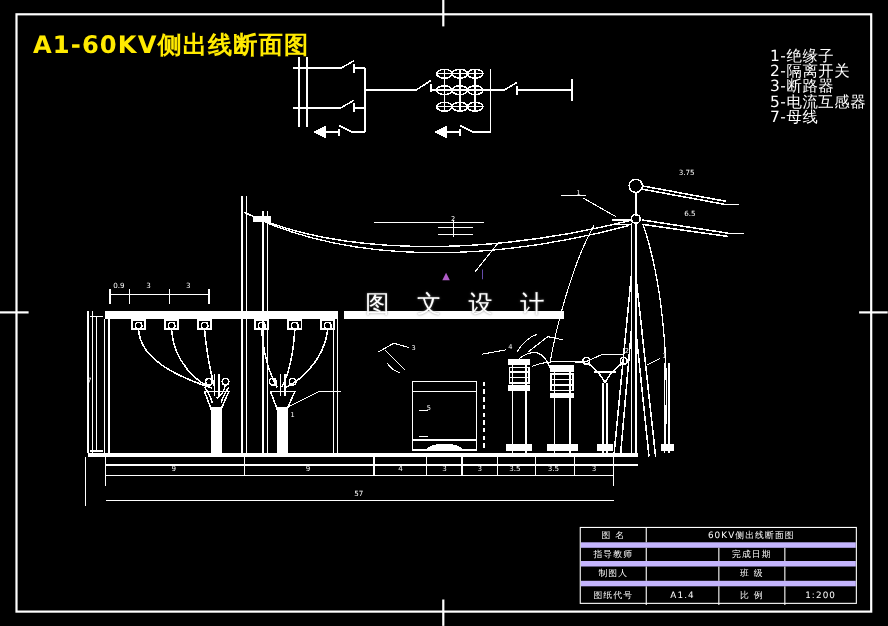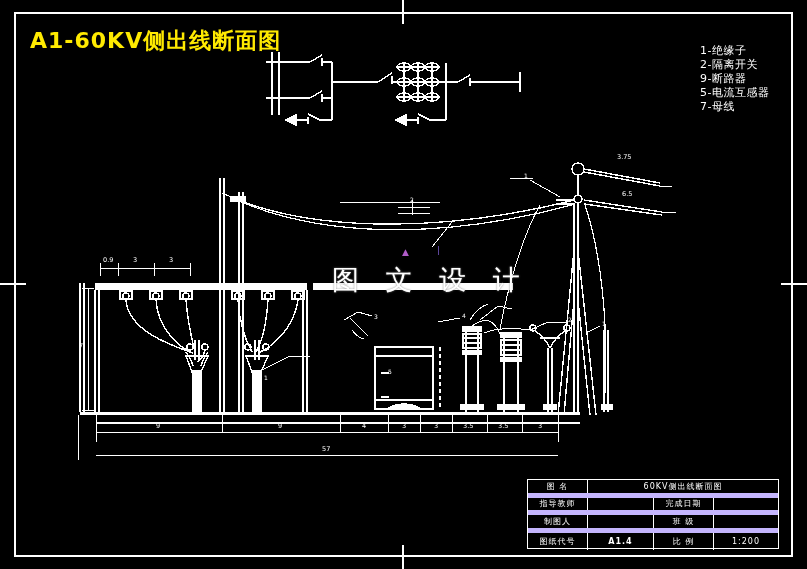--- a/index.html
+++ b/index.html
@@ -10,26 +10,26 @@
   
   .frame-outer{position:absolute;left:14px;top:12px;width:779px;height:545px;
       border:2px solid #fff;box-sizing:border-box;}
   .tick{position:absolute;background:#fff;}
 
   .title-main{position:absolute;left:30px;top:26px;color:#ffea00;
       font-family:"DejaVu Sans","Liberation Sans",sans-serif;
       font-weight:bold;font-size:22px;letter-spacing:1px;white-space:nowrap;}
 
   
-  .legend{position:absolute;left:700px;top:44px;color:#fff;font-size:11px;
+  .legend{position:absolute;left:700px;top:44px;color:#fff;font-size:14px;
       line-height:14px;white-space:nowrap;}
   .legend div{letter-spacing:.5px;}
 
   
-  .watermark{position:absolute;left:332px;top:262px;color:#fff;font-size:27px;
+  .watermark{position:absolute;left:332px;top:262px;color:#fff;font-size:22px;
       letter-spacing:9px;font-family:"DejaVu Serif","Liberation Serif",serif;
       text-shadow:0 0 2px #888;}
   .wm-mark{position:absolute;left:402px;top:247px;color:#b05cc8;font-size:9px;}
   .wm-mark2{position:absolute;left:437px;top:245px;color:#7a5ccd;font-size:9px;}
 
   
   svg.draw{position:absolute;left:0;top:0;width:807px;height:569px;
       pointer-events:none;}
   svg.draw line,svg.draw path,svg.draw polyline,svg.draw rect,svg.draw circle,
   svg.draw ellipse,svg.draw polygon{shape-rendering:crispEdges;}
@@ -38,21 +38,21 @@
   .tblock{position:absolute;left:527px;top:479px;width:252px;height:70px;
       border:1.5px solid #fff;box-sizing:border-box;}
   .tb-row{display:flex;height:17.5px;border-bottom:5px solid #c4b5fd;box-sizing:border-box;}
   .tb-row:last-child{border-bottom:none;}
   .tb-cell{border-right:1px solid #fff;box-sizing:border-box;color:#fff;
       font-size:8px;display:flex;align-items:center;justify-content:center;
       white-space:nowrap;overflow:hidden;letter-spacing:1px;}
   .tb-cell:last-child{border-right:none;}
   .c-label{width:60px;}
   .c-wide{width:190px;}
-  .c-v1{width:66px;font-weight:bold;}
+  .c-v1{width:66px;}
   .c-l2{width:60px;}
   .c-v2{width:64px;}
 
   .dimtext{position:absolute;color:#fff;font-size:6.5px;white-space:nowrap;
       font-family:"DejaVu Sans","Liberation Sans",sans-serif;text-align:center;}
   .leadtext{position:absolute;color:#fff;font-size:6px;white-space:nowrap;}
 </style>
 </head>
 <body>
 
@@ -63,21 +63,21 @@
   <div class="tick" style="left:402px;top:0px;width:2px;height:24px;"></div>
   <div class="tick" style="left:402px;top:545px;width:2px;height:24px;"></div>
   <div class="tick" style="left:0px;top:283px;width:26px;height:2px;"></div>
   <div class="tick" style="left:781px;top:283px;width:26px;height:2px;"></div>
 
   <div class="title-main">A1-60KV侧出线断面图</div>
 
   <div class="legend">
     <div>1-绝缘子</div>
     <div>2-隔离开关</div>
-    <div>9-断路器</div>
+    <div>3-断路器</div>
     <div>5-电流互感器</div>
     <div>7-母线</div>
   </div>
 
   <svg class="draw" viewBox="0 0 807 569">
     <g stroke="#fff" fill="none" stroke-width="1.4">
 
       <g>
         <line x1="272" y1="52" x2="272" y2="115"></line>
         <line x1="279" y1="52" x2="279" y2="115"></line>

